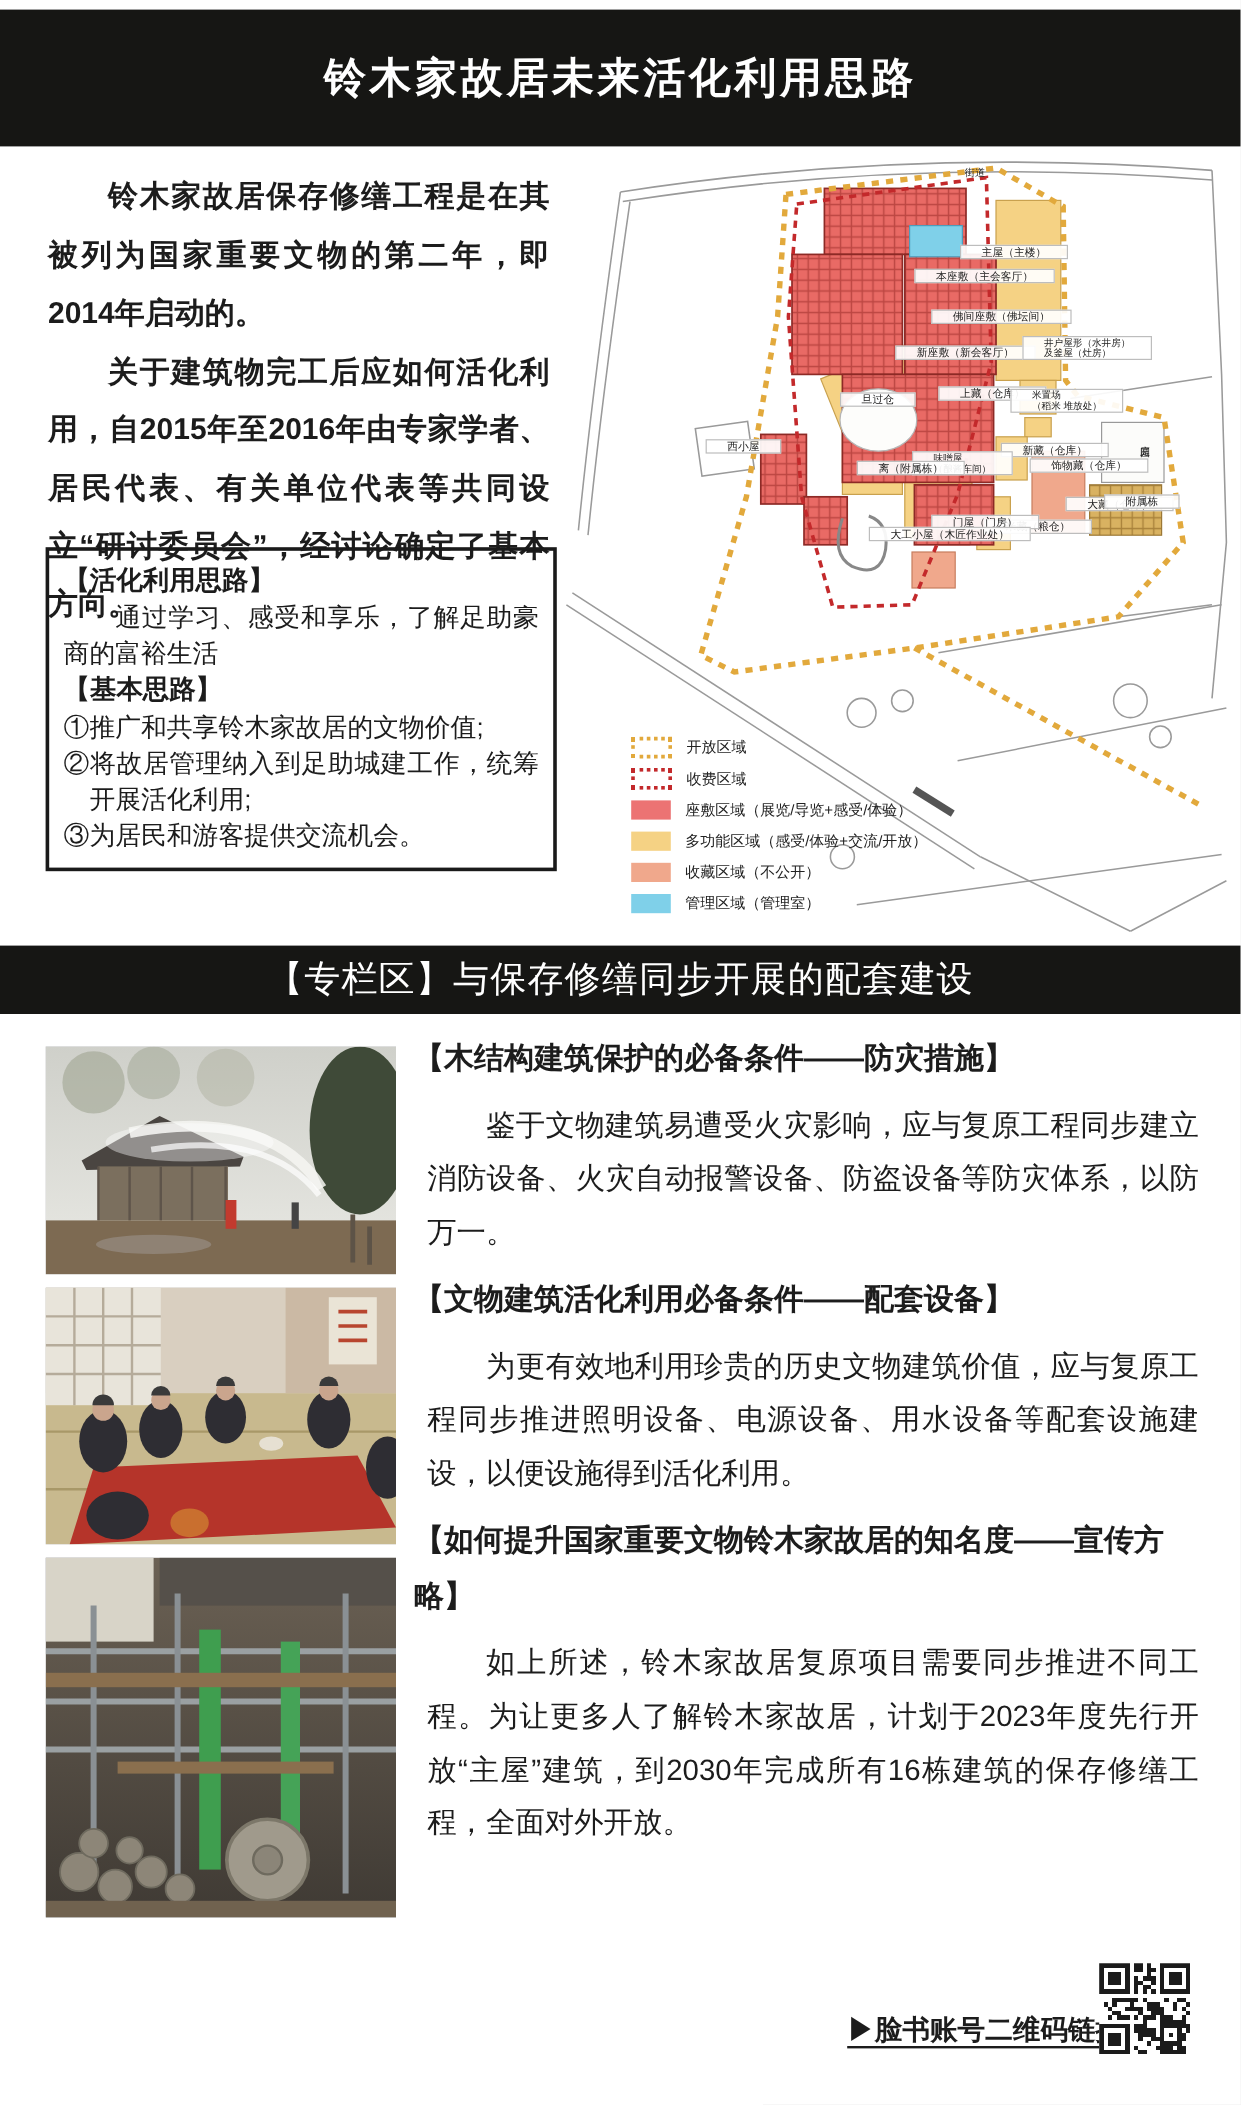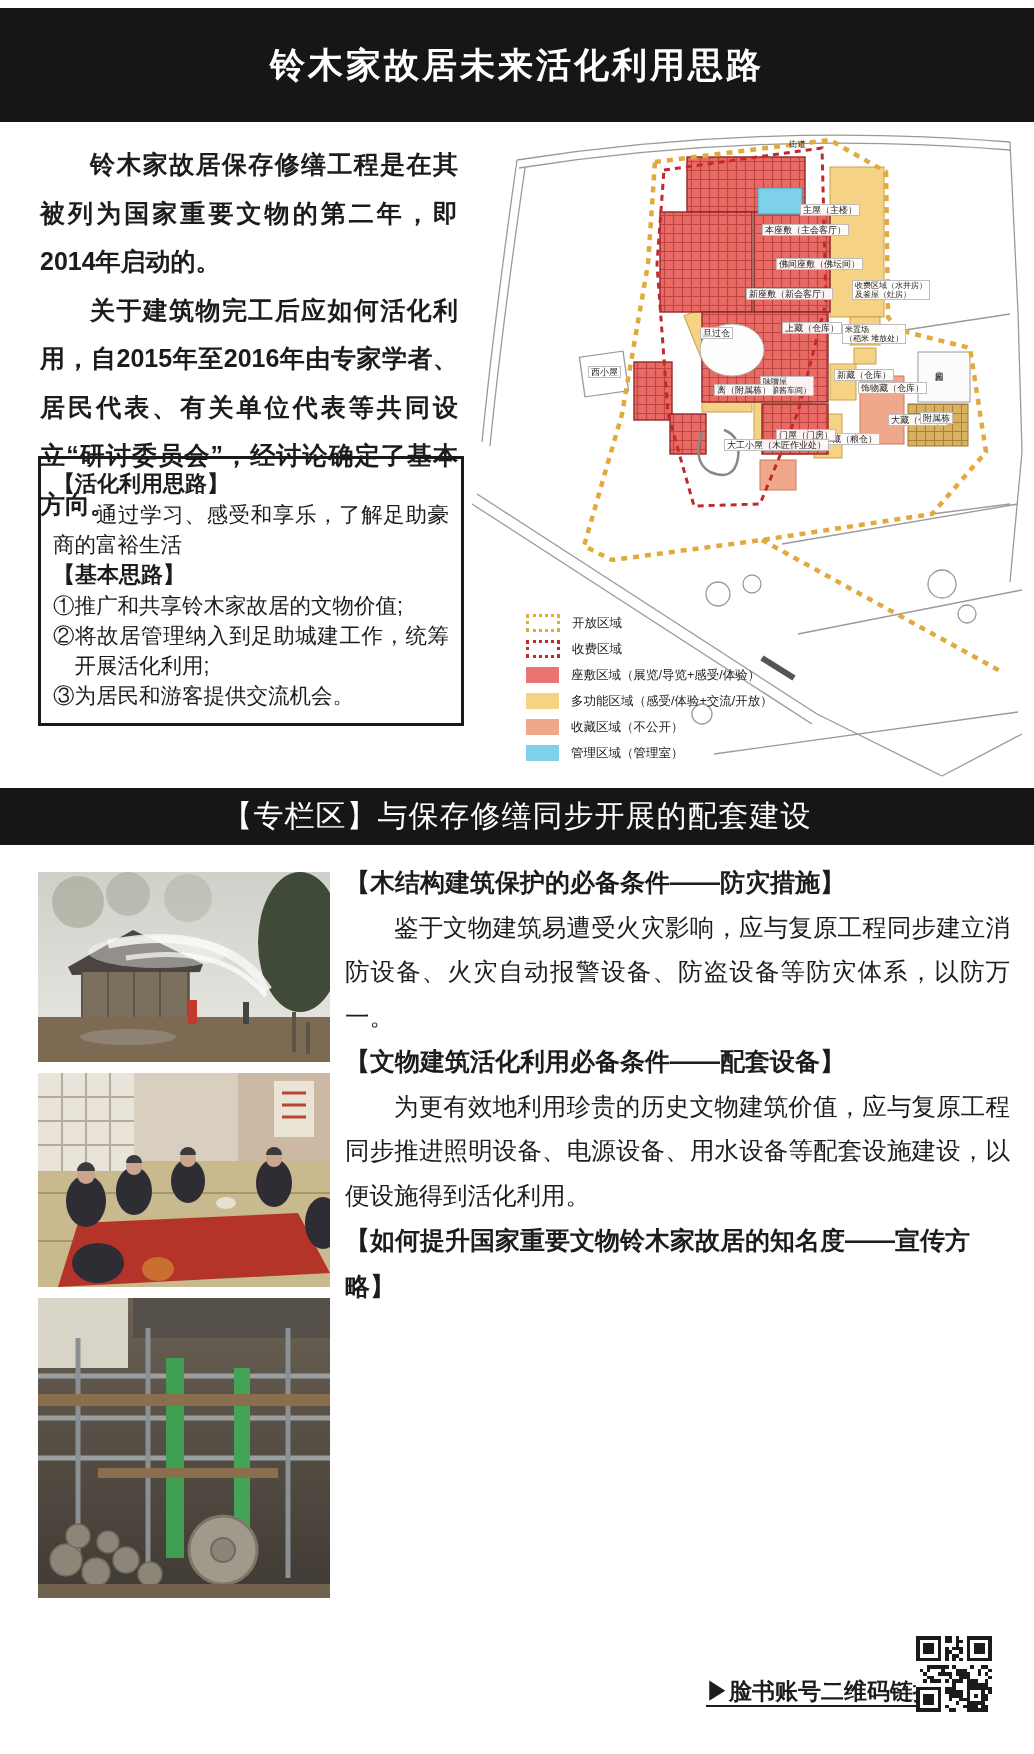--- a/index.html
+++ b/index.html
@@ -17,42 +17,42 @@
   
   .idea-box{position:absolute;left:38px;top:456px;width:396px;border:3px solid #1a1a1a;
             padding:10px 12px 12px 12px;font-size:21.5px;line-height:1.4;}
   .idea-box .bx-title{font-weight:bold;font-size:22px;}
   .idea-box .bx-body{text-indent:2em;text-align:justify;}
   .idea-box .bx-item{padding-left:1em;text-indent:-1em;text-align:justify;}
   
   .map{position:absolute;left:462px;top:112px;width:562px;height:680px;}
   .map svg{position:absolute;left:0;top:0;}
   .map-label{position:absolute;background:rgba(255,255,255,.92);border:0.5px solid #bdbdbd;
-             font-size:9px;line-height:1.15;padding:0 2px;white-space:pre-line;color:#222;}
+             font-size:9px;line-height:1.15;padding:0 17px;white-space:pre-line;color:#222;}
   .map-label.plain{border:none;background:transparent;}
   .map-label.vert{writing-mode:vertical-rl;letter-spacing:2px;}
   
   .legend{position:absolute;left:64px;top:498px;}
   .legend-row{display:flex;align-items:center;height:26px;}
   .legend-swatch{width:33px;height:16px;margin-right:12px;flex:0 0 auto;}
   .sw-open{border:3px dotted #e2a93c;background:#fff;height:12px;width:28px;}
   .sw-fee{border:3px dotted #c3292b;background:#fff;height:12px;width:28px;}
   .sw-zashiki{background:#ec7373;}
   .sw-multi{background:#f5d284;}
   .sw-store{background:#f0a88c;}
   .sw-mgmt{background:#7fd0e9;}
   .legend-text{font-size:12.5px;color:#222;white-space:nowrap;}
   
   .photos{position:absolute;left:38px;top:872px;width:292px;}
   .photo{width:292px;margin-bottom:11px;overflow:hidden;background:#ccc;}
   .photo svg{display:block;}
   
   .articles{position:absolute;left:345px;top:860px;width:665px;font-size:24.5px;line-height:1.82;}
   .articles h3{margin:0;font-size:25px;line-height:1.82;font-weight:bold;}
-  .articles p{margin:0;text-indent:2em;text-align:justify;}
+  .articles p{margin:11px;text-indent:2em;text-align:justify;}
   
   .qr{position:absolute;left:916px;top:1636px;width:76px;height:76px;}
   .qr-caption{position:absolute;left:706px;top:1676px;font-size:23px;font-weight:bold;
               text-decoration:underline;text-underline-offset:6px;}
 </style>
 </head>
 <body>
 
 <div class="page">
 
@@ -154,21 +154,21 @@
       <path d="M300,428 L540,560" fill="none" stroke="#e2a93c" stroke-width="4.5" stroke-dasharray="6 6"></path>
     </svg>
 
     <div class="map-label plain" style="left:325px;top:28px;font-size:8.5px;">街道</div>
     <div class="map-label" style="left:338px;top:92px;">主屋（主楼）</div>
     <div class="map-label" style="left:256px;top:112px;margin-left:44px;">本座敷（主会客厅）</div>
     <div class="map-label" style="left:314px;top:146px;">佛间座敷（佛坛间）</div>
     <div class="map-label" style="left:284px;top:176px;">新座敷（新会客厅）</div>
     <div class="map-label" style="left:320px;top:210px;">上藏（仓库）</div>
     <div class="map-label" style="left:238px;top:215px;">旦过仓</div>
-    <div class="map-label" style="left:390px;top:168px;font-size:8px;">收费区域（水井房）
+    <div class="map-label" style="left:390px;top:168px;font-size:8px;">井户屋形（水井房）
 及釜屋（灶房）</div>
     <div class="map-label" style="left:380px;top:212px;font-size:8px;">米置场
 （稻米 堆放处）</div>
     <div class="map-label" style="left:372px;top:257px;">新藏（仓库）</div>
     <div class="map-label" style="left:396px;top:270px;">饰物藏（仓库）</div>
     <div class="map-label" style="left:384px;top:302px;margin-left:42px;">大藏（仓库）</div>
     <div class="map-label" style="left:458px;top:300px;">附属栋</div>
     <div class="map-label" style="left:358px;top:321px;">米藏（粮仓）</div>
     <div class="map-label" style="left:314px;top:317px;">门屋（门房）</div>
     <div class="map-label" style="left:298px;top:264px;font-size:8px;">味噌屋
@@ -303,20 +303,21 @@
       </svg>
     </div>
   </div>
 
   <div class="articles">
     <h3>【木结构建筑保护的必备条件——防灾措施】</h3>
     <p>鉴于文物建筑易遭受火灾影响，应与复原工程同步建立消防设备、火灾自动报警设备、防盗设备等防灾体系，以防万一。</p>
     <h3>【文物建筑活化利用必备条件——配套设备】</h3>
     <p>为更有效地利用珍贵的历史文物建筑价值，应与复原工程同步推进照明设备、电源设备、用水设备等配套设施建设，以便设施得到活化利用。</p>
     <h3>【如何提升国家重要文物铃木家故居的知名度——宣传方略】</h3>
+    <p>如上所述，铃木家故居复原项目需要同步推进不同工程。为让更多人了解铃木家故居，计划于2023年度先行开放“主屋”建筑，到2030年完成所有16栋建筑的保存修缮工程，全面对外开放。</p>
   </div>
 
   <div class="qr-caption">▶脸书账号二维码链接</div>
   <svg class="qr" viewBox="0 0 21 21" shape-rendering="crispEdges">
       <rect width="21" height="21" fill="#fff"></rect>
       <rect x="0" y="0" width="1" height="1" fill="#1b1b1b"></rect>
       <rect x="1" y="0" width="1" height="1" fill="#1b1b1b"></rect>
       <rect x="2" y="0" width="1" height="1" fill="#1b1b1b"></rect>
       <rect x="3" y="0" width="1" height="1" fill="#1b1b1b"></rect>
       <rect x="4" y="0" width="1" height="1" fill="#1b1b1b"></rect>

